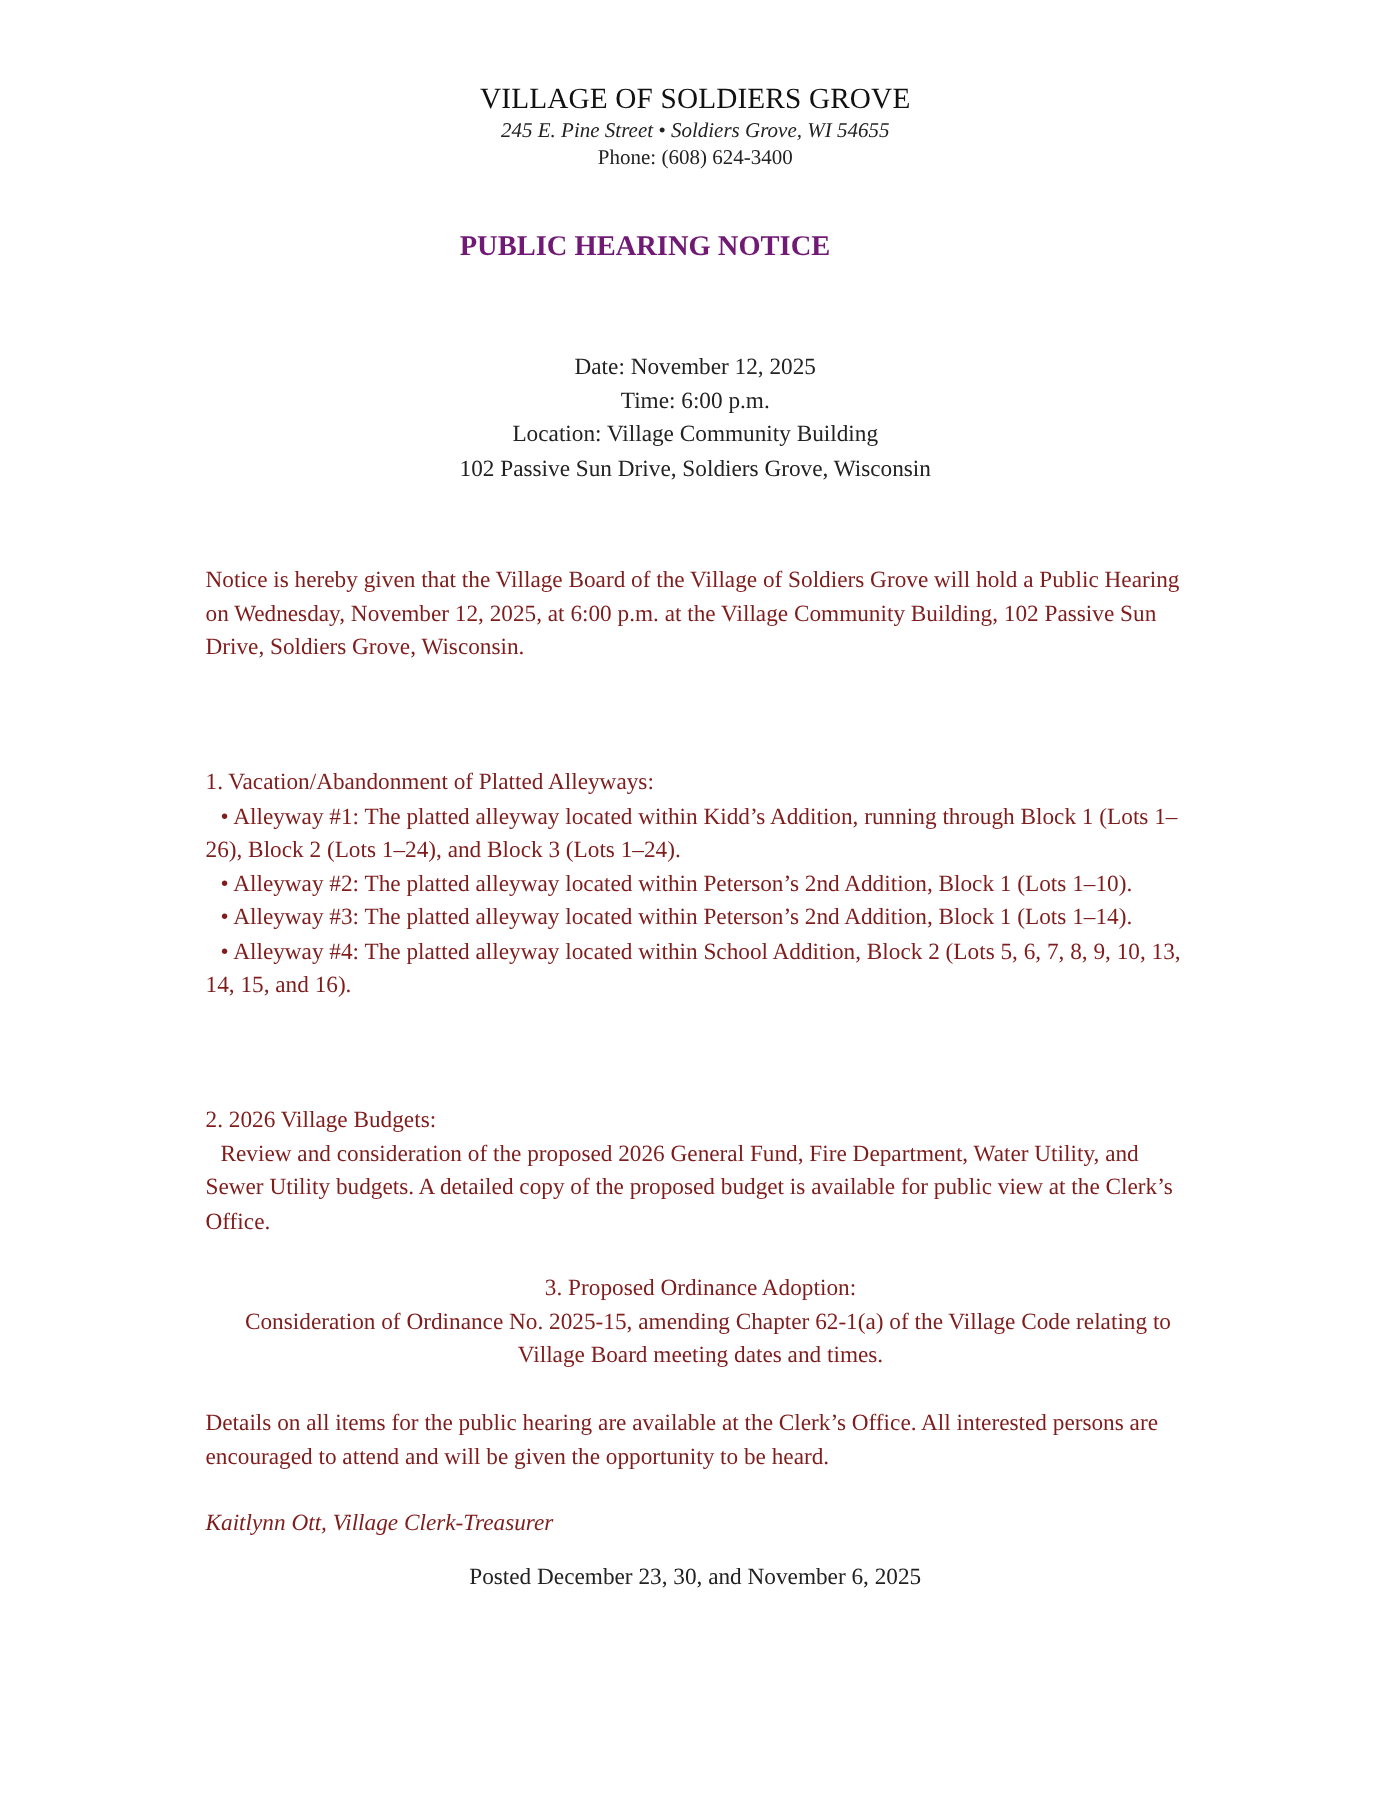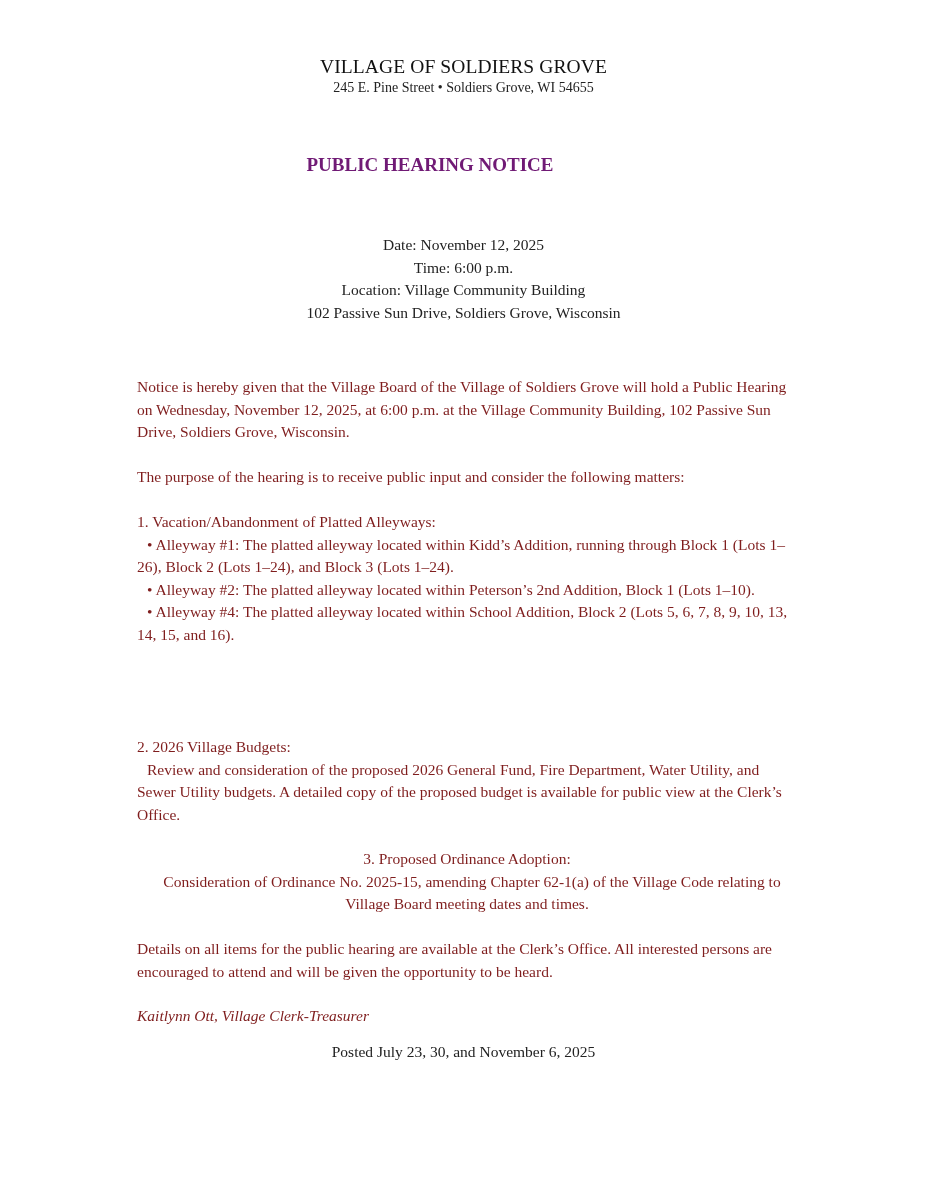--- a/index.html
+++ b/index.html
@@ -30,21 +30,21 @@
       text-align: center;
       color: #111;
     }
     .org-line {
       position: absolute;
       left: 0; width: 927px;
       font-size: 14px;
       text-align: center;
       color: #222;
     }
-    .org-address { top: 80px; }
+    .org-address { top: 80px; font-style: italic; }
     .org-phone { top: 98px; }
     .notice-title {
       position: absolute;
       left: 10px; width: 840px;
       top: 154px;
       font-size: 19px;
       font-weight: bold;
       text-align: center;
       color: #701a75;
     }
@@ -84,50 +84,51 @@
       color: #222;
     }
   </style>
 </head>
 <body>
 
 <div class="page">
 
   <div class="org-name">VILLAGE OF SOLDIERS GROVE</div>
   <div class="org-line org-address">245 E. Pine Street • Soldiers Grove, WI 54655</div>
+  <div class="org-line org-phone">Phone: (608) 624-3400</div>
 
   <div class="notice-title">PUBLIC HEARING NOTICE</div>
 
   <div class="details-block">
     <div>Date: November 12, 2025</div>
     <div>Time: 6:00 p.m.</div>
     <div>Location: Village Community Building</div>
     <div>102 Passive Sun Drive, Soldiers Grove, Wisconsin</div>
   </div>
 
   <div class="body-text p-intro">Notice is hereby given that the Village Board of the Village of Soldiers Grove will hold a Public Hearing on Wednesday, November 12, 2025, at 6:00 p.m. at the Village Community Building, 102 Passive Sun Drive, Soldiers Grove, Wisconsin.</div>
 
-  <div class="body-text p-purpose">The purpose of the hearing is to receive public input and consider the following matters:</div>
 
   <div class="body-text p-item1">
     <div>1. Vacation/Abandonment of Platted Alleyways:</div>
     <div class="bullet-line">• Alleyway #1: The platted alleyway located within Kidd’s Addition, running through Block 1 (Lots 1–26), Block 2 (Lots 1–24), and Block 3 (Lots 1–24).</div>
     <div class="bullet-line">• Alleyway #2: The platted alleyway located within Peterson’s 2nd Addition, Block 1 (Lots 1–10).</div>
+    <div class="bullet-line">• Alleyway #3: The platted alleyway located within Peterson’s 2nd Addition, Block 1 (Lots 1–14).</div>
     <div class="bullet-line">• Alleyway #4: The platted alleyway located within School Addition, Block 2 (Lots 5, 6, 7, 8, 9, 10, 13, 14, 15, and 16).</div>
   </div>
 
   <div class="body-text p-item2">
     <div>2. 2026 Village Budgets:</div>
     <div class="indent-line">Review and consideration of the proposed 2026 General Fund, Fire Department, Water Utility, and Sewer Utility budgets. A detailed copy of the proposed budget is available for public view at the Clerk’s Office.</div>
   </div>
 
   <div class="body-text p-item3">
     <div>3. Proposed Ordinance Adoption:</div>
     <div class="indent-line">Consideration of Ordinance No. 2025-15, amending Chapter 62-1(a) of the Village Code relating to Village Board meeting dates and times.</div>
   </div>
 
   <div class="body-text p-details">Details on all items for the public hearing are available at the Clerk’s Office. All interested persons are encouraged to attend and will be given the opportunity to be heard.</div>
 
   <div class="body-text p-signature">Kaitlynn Ott, Village Clerk-Treasurer</div>
 
-  <div class="posted">Posted July 23, 30, and November 6, 2025</div>
+  <div class="posted">Posted December 23, 30, and November 6, 2025</div>
 
 </div>
 
 </body></html>

